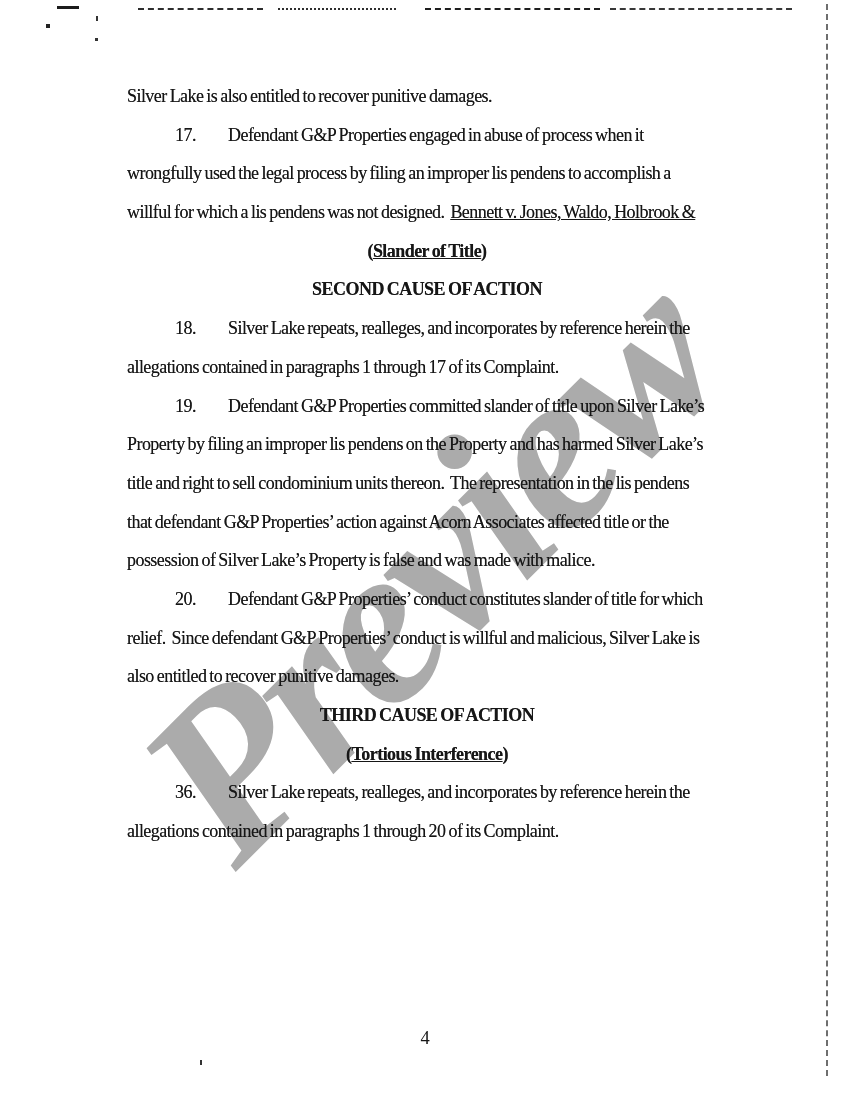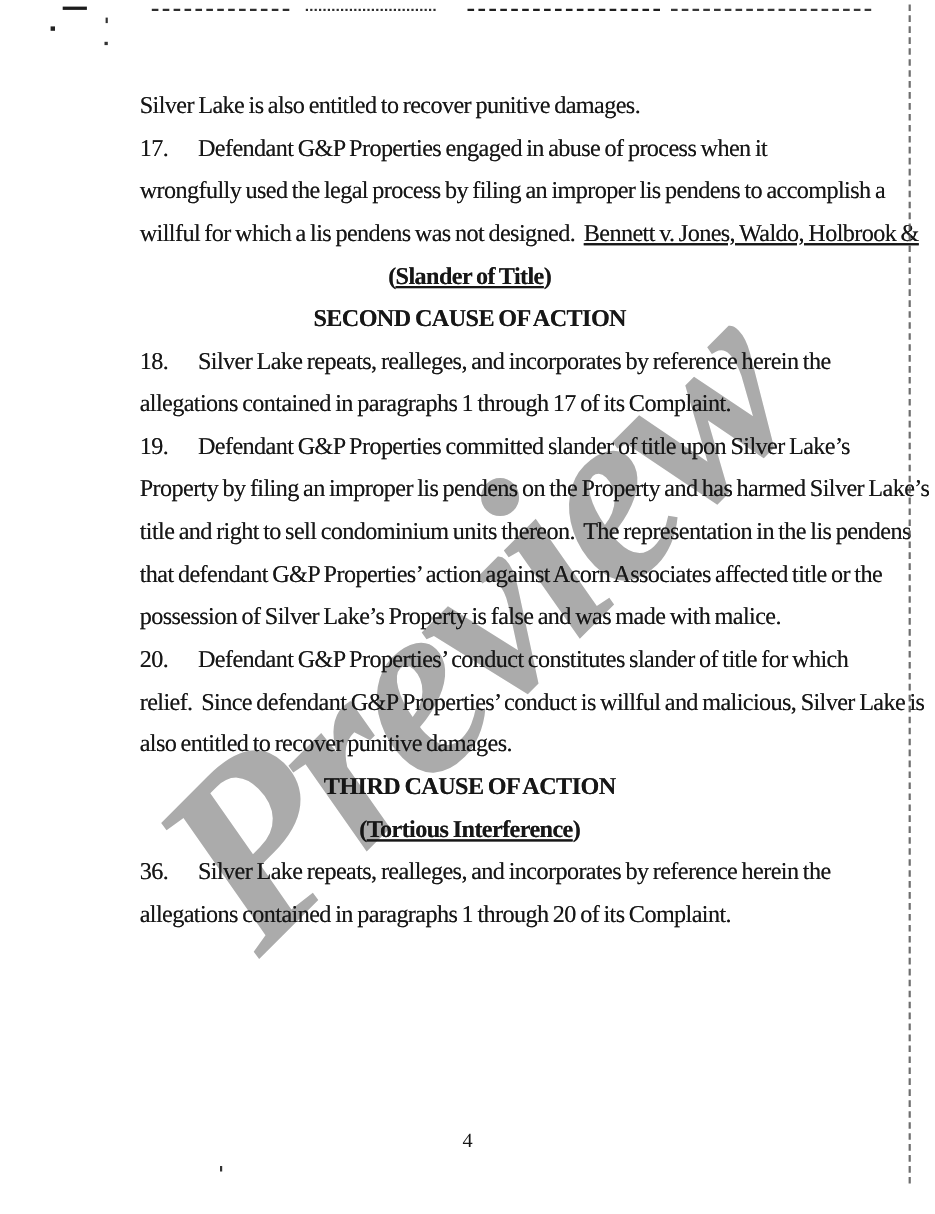--- a/index.html
+++ b/index.html
@@ -37,31 +37,32 @@
     position: absolute;
     left: 127px;
     top: 77px;
     width: 600px;
     z-index: 2;
     text-shadow: 0 0 0.5px rgba(22,22,22,0.65);
   }
   .line {
     height: 38.7px;
     line-height: 38.7px;
-    font-size: 22px;
+    font-size: 18px;
     letter-spacing: -0.55px;
     word-spacing: -1px;
     white-space: pre;
   }
   .line.heading {
     text-align: center;
     font-weight: bold;
   }
   .para-num {
     display: inline-block;
+    margin-left: 48px;
     width: 53px;
   }
   .u { text-decoration: underline; }
 
   .page-number {
     position: absolute;
     top: 1028px;
     left: 0;
     width: 850px;
     text-align: center;

